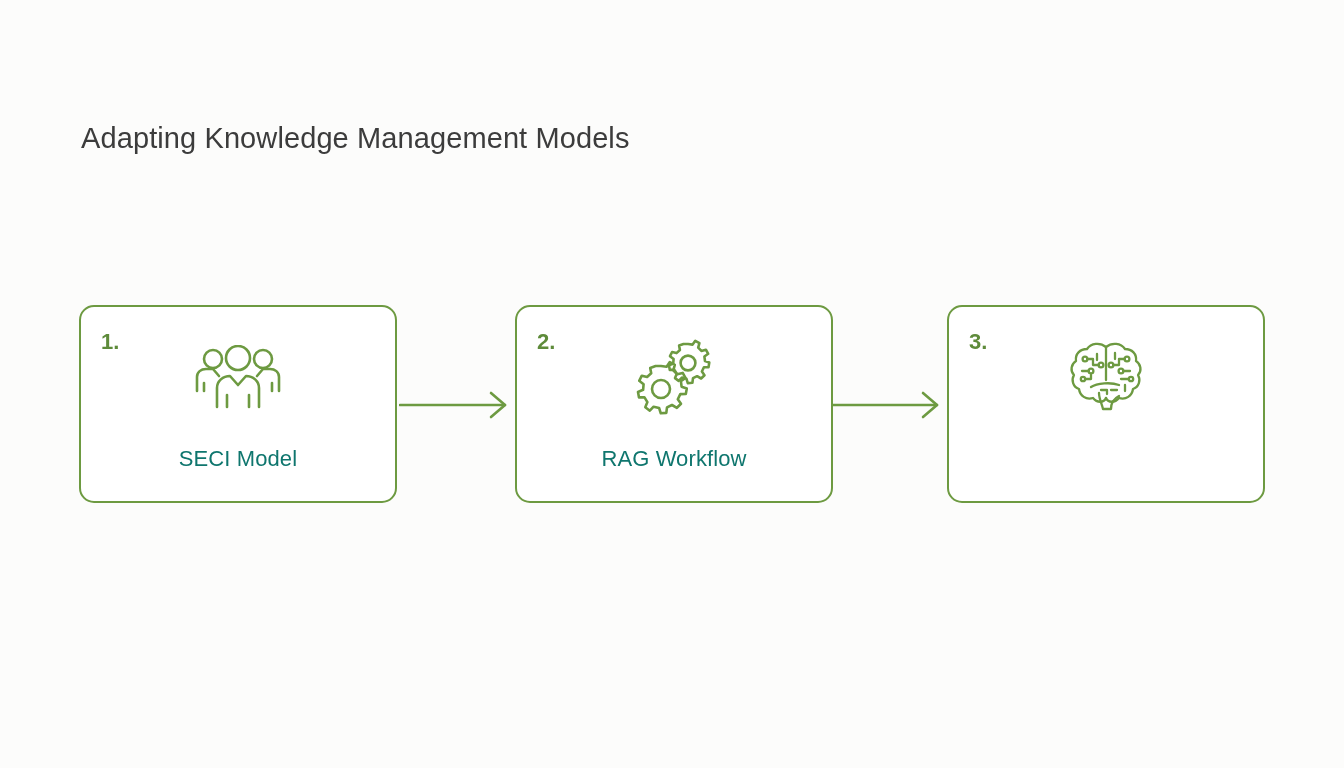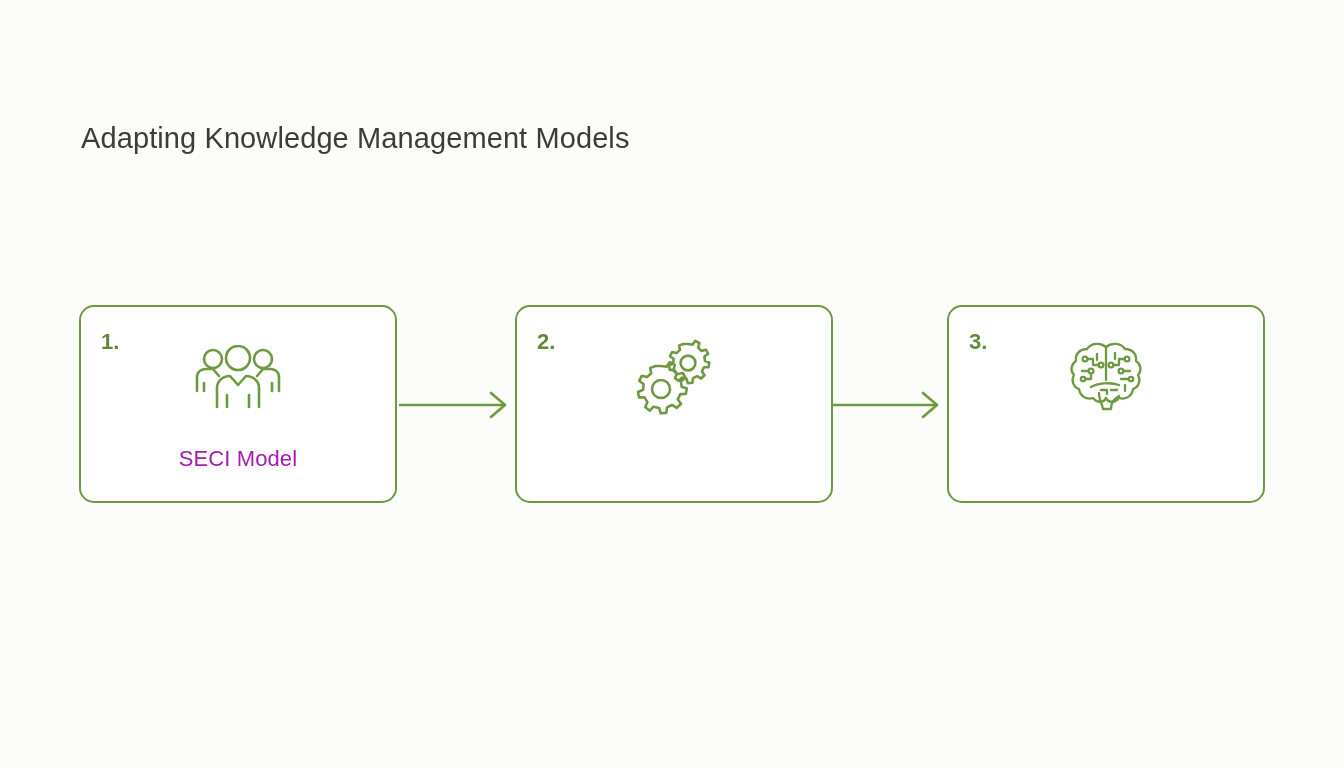--- a/index.html
+++ b/index.html
@@ -79,21 +79,21 @@
   }
 
   .card-label {
     position: absolute;
     left: 0;
     right: 0;
     top: 139px;
     text-align: center;
     font-size: 22px;
     font-weight: 400;
-    color: #a21caf;
+    color: #0f766e;
     letter-spacing: 0.1px;
   }
 
   .arrow {
     position: absolute;
     top: 86px;
     width: 116px;
     height: 28px;
   }
   .arrow-1 { left: 320px; }
@@ -163,20 +163,21 @@
                      L20,14.8 L15.9,18.8 L11,16 L6,18.4 L5.3,23.9
                      L-0.2,24.3 L-1.9,19 L-7.4,17.7 L-11.2,21.7
                      L-15.7,18.3 L-13.6,13.1 L-16.5,8.4 L-22,8.4
                      L-23,3 L-17.9,0.8 L-17.4,-4.8 L-21.8,-8.2
                      L-19.2,-13.3 L-13.9,-12 L-9.8,-15.7 L-10.8,-21.1
                      L-5.4,-23 Z"></path>
             <circle cx="0" cy="0" r="9"></circle>
           </g>
         </svg>
       </div>
+      <div class="card-label">RAG Workflow</div>
     </div>
 
     <div class="arrow arrow-2">
       <svg width="116" height="28" viewBox="0 0 116 28" fill="none" stroke="#6d9a41" stroke-width="2.6" stroke-linecap="round" stroke-linejoin="round">
         <line x1="1" y1="14" x2="106" y2="14"></line>
         <polyline points="92,2 106,14 92,26"></polyline>
       </svg>
     </div>
 
     <div class="card card-3">

